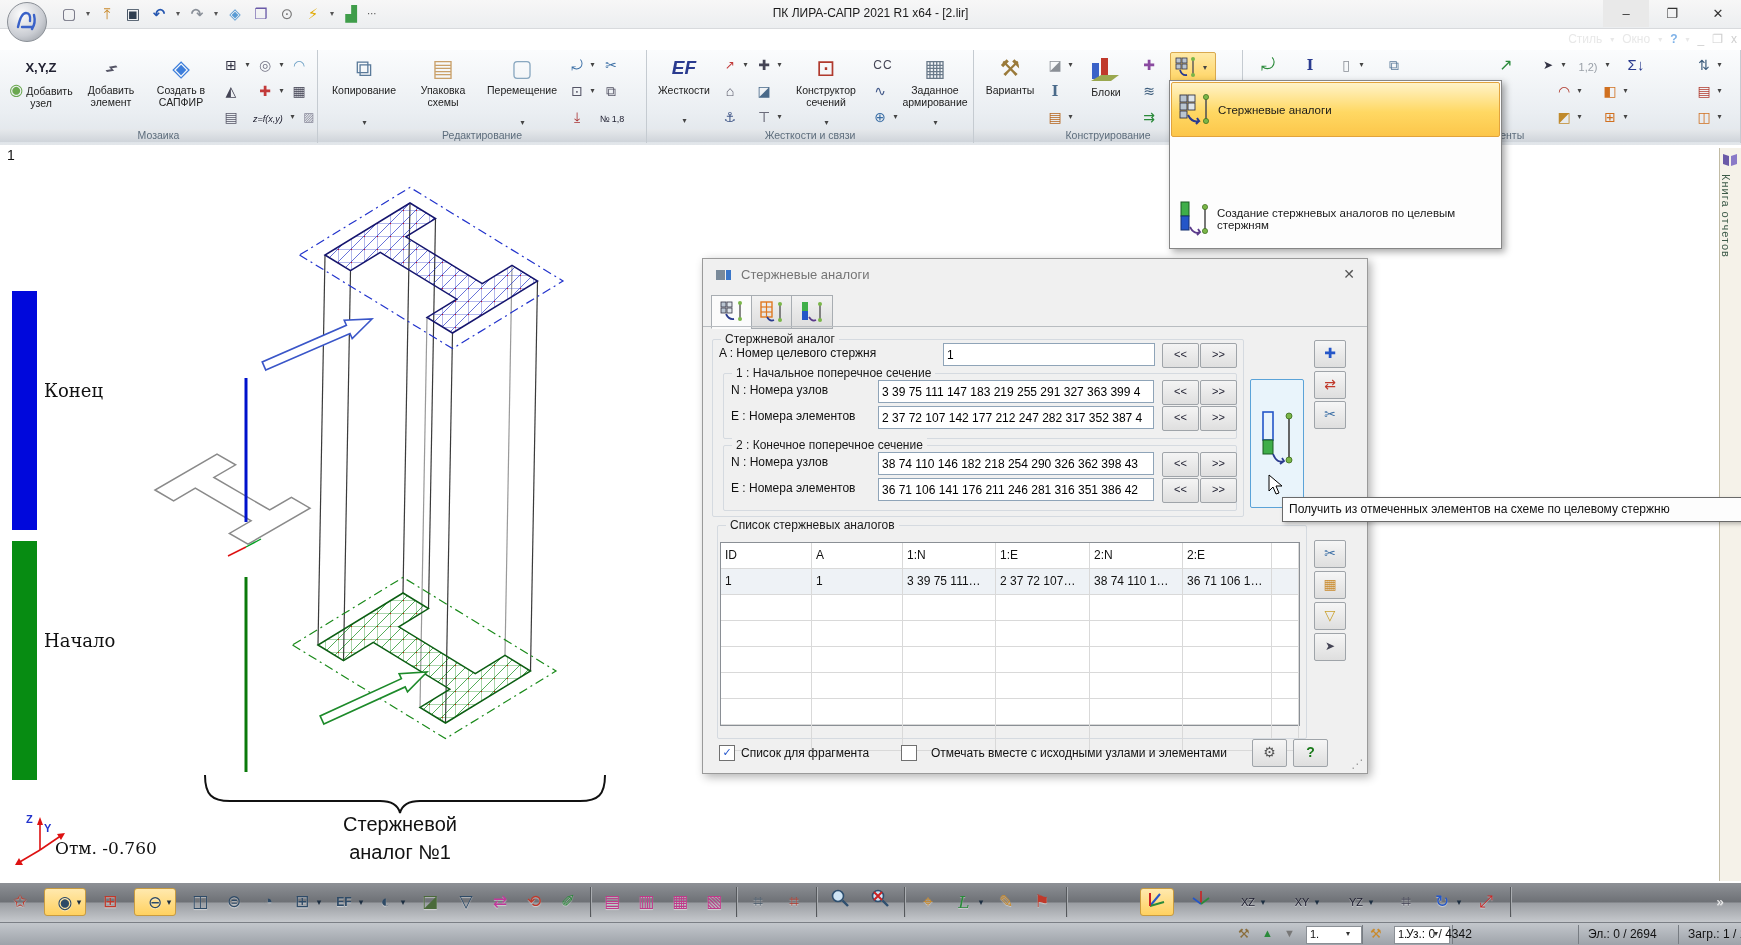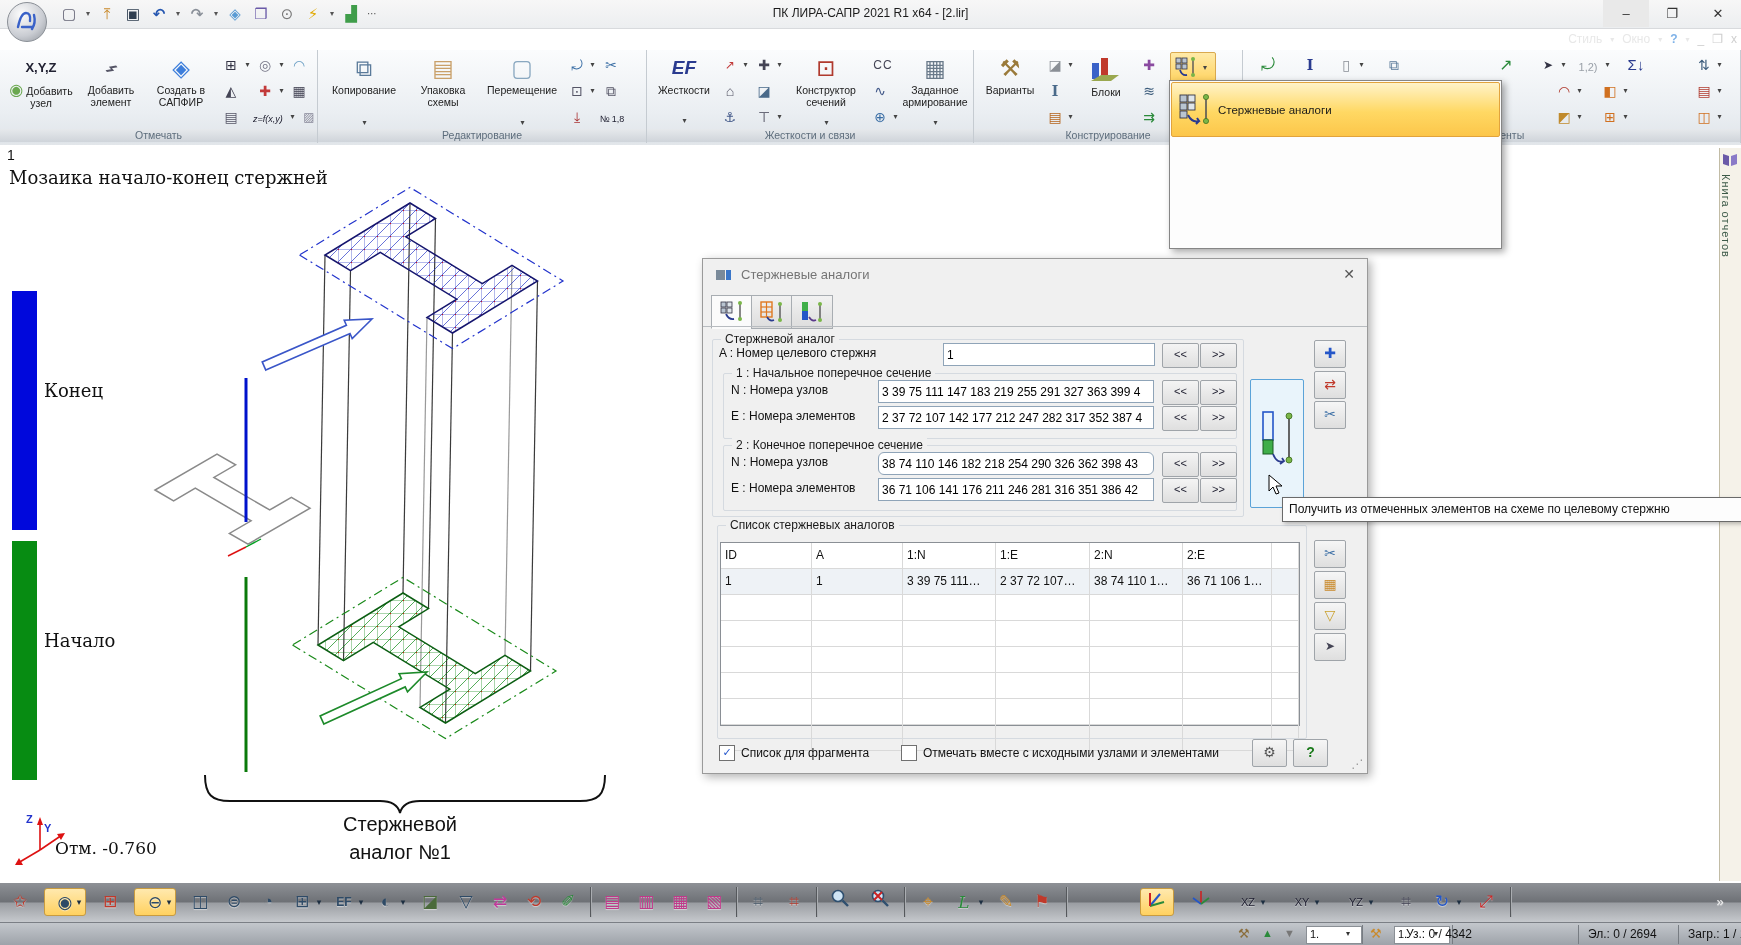--- a/index.html
+++ b/index.html
@@ -146,21 +146,21 @@
       <span class="dd8" style="left:277px;top:10px">▾</span>
       <span class="tile" style="left:288px;top:4px;color:#6a9ec4">◠</span>
       <span class="tile" style="left:220px;top:30px;color:#445">◭</span>
       <span class="tile" style="left:254px;top:30px;color:#c23a3a">✚</span>
       <span class="dd8" style="left:277px;top:36px">▾</span>
       <span class="tile" style="left:288px;top:30px;color:#445">▦</span>
       <span class="tile" style="left:220px;top:56px;color:#556">▤</span>
       <span class="tile" style="left:246px;top:58px;width:44px;font-size:9px;color:#223;font-style:italic">z=f(x,y)</span>
       <span class="dd8" style="left:288px;top:62px">▾</span>
       <span class="tile" style="left:298px;top:56px;color:#889;font-size:12px">▨</span>
-      <div class="glab">Отмечать</div>
+      <div class="glab">Мозаика</div>
     </div>
 
     <div class="rg" style="left:318px;width:328px">
       <div class="rbig" style="left:8px;width:76px">
         <span class="ric" style="color:#5a7a9a">⧉</span>
         <span>Копирование</span>
         <span class="dd8" style="left:34px;top:66px">▾</span>
       </div>
       <div class="rbig" style="left:86px;width:78px">
         <span class="ric" style="color:#c9a06a">▤</span>
@@ -295,20 +295,33 @@
           <rect x="10" y="12" width="7" height="7" fill="#dfe5ea" stroke="#334" stroke-width="0.9"></rect>
           <rect x="2" y="20" width="7" height="7" fill="#b9c4d0" stroke="#334" stroke-width="0.9"></rect>
           <path d="M10 24 Q14 32 21 30 L19 27 M21 30 L18 33" stroke="#2a3b8f" stroke-width="2" fill="none"></path>
           <line x1="28" y1="6" x2="28" y2="30" stroke="#555" stroke-width="1.6"></line>
           <circle cx="28" cy="6" r="2.6" fill="#7ab648" stroke="#3a6a1a" stroke-width="0.7"></circle>
           <circle cx="28" cy="30" r="2.6" fill="#7ab648" stroke="#3a6a1a" stroke-width="0.7"></circle>
         </svg>
       </span>
       <span>Стержневые аналоги</span>
     </div>
+    <div class="mitem" style="top:111px">
+      <span class="mic">
+        <svg width="34" height="38" viewBox="0 0 34 38">
+          <rect x="4" y="3" width="8" height="14" fill="#3fae49" stroke="#1a5a22" stroke-width="1"></rect>
+          <rect x="4" y="17" width="8" height="14" fill="#2456c8" stroke="#15306e" stroke-width="1"></rect>
+          <path d="M13 28 Q17 36 23 33 L21 30 M23 33 L20 36" stroke="#5a3a8a" stroke-width="1.8" fill="none"></path>
+          <line x1="28" y1="8" x2="28" y2="32" stroke="#555" stroke-width="1.6"></line>
+          <circle cx="28" cy="8" r="2.6" fill="#7ab648" stroke="#3a6a1a" stroke-width="0.7"></circle>
+          <circle cx="28" cy="32" r="2.6" fill="#7ab648" stroke="#3a6a1a" stroke-width="0.7"></circle>
+        </svg>
+      </span>
+      <span>Создание стержневых аналогов по целевым стержням</span>
+    </div>
   </div>
 
   <div class="a canvas">
     <svg class="a" style="left:0;top:0" width="1741" height="738" viewBox="0 0 1741 738">
       <defs>
         <pattern id="mB" width="13" height="13" patternUnits="userSpaceOnUse">
           <path d="M0 0H13M0 0V13M13 0L0 13" stroke="#2838c8" stroke-width="0.7" fill="none"></path>
           <circle cx="0" cy="0" r="1.2" fill="#e01010"></circle>
         </pattern>
         <pattern id="mG" width="13" height="13" patternUnits="userSpaceOnUse">
@@ -355,21 +368,20 @@
         <polygon points="15,720 23,720 19,713" fill="#dd1111"></polygon>
       </g>
     </svg>
 
     <div class="a" style="left:12px;top:146px;width:25px;height:239px;background:#0008dc"></div>
     <div class="a" style="left:12px;top:396px;width:25px;height:239px;background:#078c12"></div>
     <div class="a serif" style="left:44px;top:235px;font-size:18px">Конец</div>
     <div class="a serif" style="left:44px;top:485px;font-size:18px">Начало</div>
 
     <div class="a" style="left:7px;top:2px;font-size:14px">1</div>
-    <div class="a serif" style="left:9px;top:22px;font-size:18px">Мозаика начало-конец стержней</div>
     <div class="a" style="left:300px;top:668px;width:200px;text-align:center;font-size:20px">Стержневой</div>
     <div class="a" style="left:300px;top:696px;width:200px;text-align:center;font-size:20px">аналог №1</div>
     <div class="a serif" style="left:55px;top:693px;font-size:17px">Отм. -0.760</div>
     <div class="a" style="left:26px;top:668px;font-size:11px;color:#2233cc;font-weight:bold">Z</div>
     <div class="a" style="left:44px;top:677px;font-size:11px;color:#2233cc;font-weight:bold">Y</div>
   </div>
 
   <div class="a report">
     <svg width="18" height="16" viewBox="0 0 18 16" style="margin:4px 0 2px 1px">
       <path d="M2 2 L8 4 L8 14 L2 12 Z" fill="#6a5aa8"></path>
@@ -442,21 +454,21 @@
     <span class="nav" style="left:497px;top:121px">&gt;&gt;</span>
     <span class="a" style="left:28px;top:150px">E :  Номера элементов</span>
     <input class="din" style="left: 175px; top: 147px; width: 268px;" value="2 37 72 107 142 177 212 247 282 317 352 387 4">
     <span class="nav" style="left:459px;top:147px">&lt;&lt;</span>
     <span class="nav" style="left:497px;top:147px">&gt;&gt;</span>
 
     <div class="gbox" style="left:20px;top:186px;width:512px;height:64px">
       <span class="glegend">2 :  Конечное поперечное сечение</span>
     </div>
     <span class="a" style="left:28px;top:196px">N :  Номера узлов</span>
-    <input class="din" style="left: 175px; top: 193px; width: 268px; border-radius: 6px;" value="38 74 110 146 182 218 254 290 326 362 398 43">
+    <input class="din" style="left: 175px; top: 193px; width: 268px;" value="38 74 110 146 182 218 254 290 326 362 398 43">
     <span class="nav" style="left:459px;top:193px">&lt;&lt;</span>
     <span class="nav" style="left:497px;top:193px">&gt;&gt;</span>
     <span class="a" style="left:28px;top:222px">E :  Номера элементов</span>
     <input class="din" style="left: 175px; top: 219px; width: 268px;" value="36 71 106 141 176 211 246 281 316 351 386 42">
     <span class="nav" style="left:459px;top:219px">&lt;&lt;</span>
     <span class="nav" style="left:497px;top:219px">&gt;&gt;</span>
 
     <span class="sbtn" style="left:611px;top:81px;color:#2456c8">✚</span>
     <span class="sbtn" style="left:611px;top:112px;color:#c0392b">⇄</span>
     <span class="sbtn" style="left:611px;top:142px;color:#3a6ea5">✂</span>
@@ -534,21 +546,21 @@
         <span class="cell"></span>
     </div>
     <span class="sbtn" style="left:611px;top:281px;color:#3a6ea5">✂</span>
     <span class="sbtn" style="left:611px;top:312px;color:#c98a2c">▦</span>
     <span class="sbtn" style="left:611px;top:343px;color:#c9a02c">▽</span>
     <span class="sbtn" style="left:611px;top:374px;color:#445;font-size:12px">➤</span>
 
     <span class="cb" style="left:16px;top:486px">✓</span>
     <span class="a" style="left:38px;top:487px">Список для фрагмента</span>
     <span class="cb" style="left:198px;top:486px"></span>
-    <span class="a" style="left:220px;top:487px">Отмечать вместе с исходными узлами и элементами</span>
+    <span class="a" style="left:228px;top:487px">Отмечать вместе с исходными узлами и элементами</span>
     <span class="sbtn" style="left:549px;top:480px;width:33px;color:#555">⚙</span>
     <span class="sbtn" style="left:590px;top:480px;width:33px;color:#1a7a1a;font-weight:bold">?</span>
     <span class="a" style="right:4px;bottom:2px;color:#9a9a9a;font-size:12px">⋰</span>
   </div>
 
   <div class="a tooltip">Получить из отмеченных элементов на схеме по целевому стержню</div>
 
   <svg class="a" style="left:1268px;top:474px;z-index:80" width="16" height="22" viewBox="0 0 16 22">
     <polygon points="1,1 1,17 5,13 8,20 11,19 8,12 14,12" fill="#fff" stroke="#000" stroke-width="1"></polygon>
   </svg>

